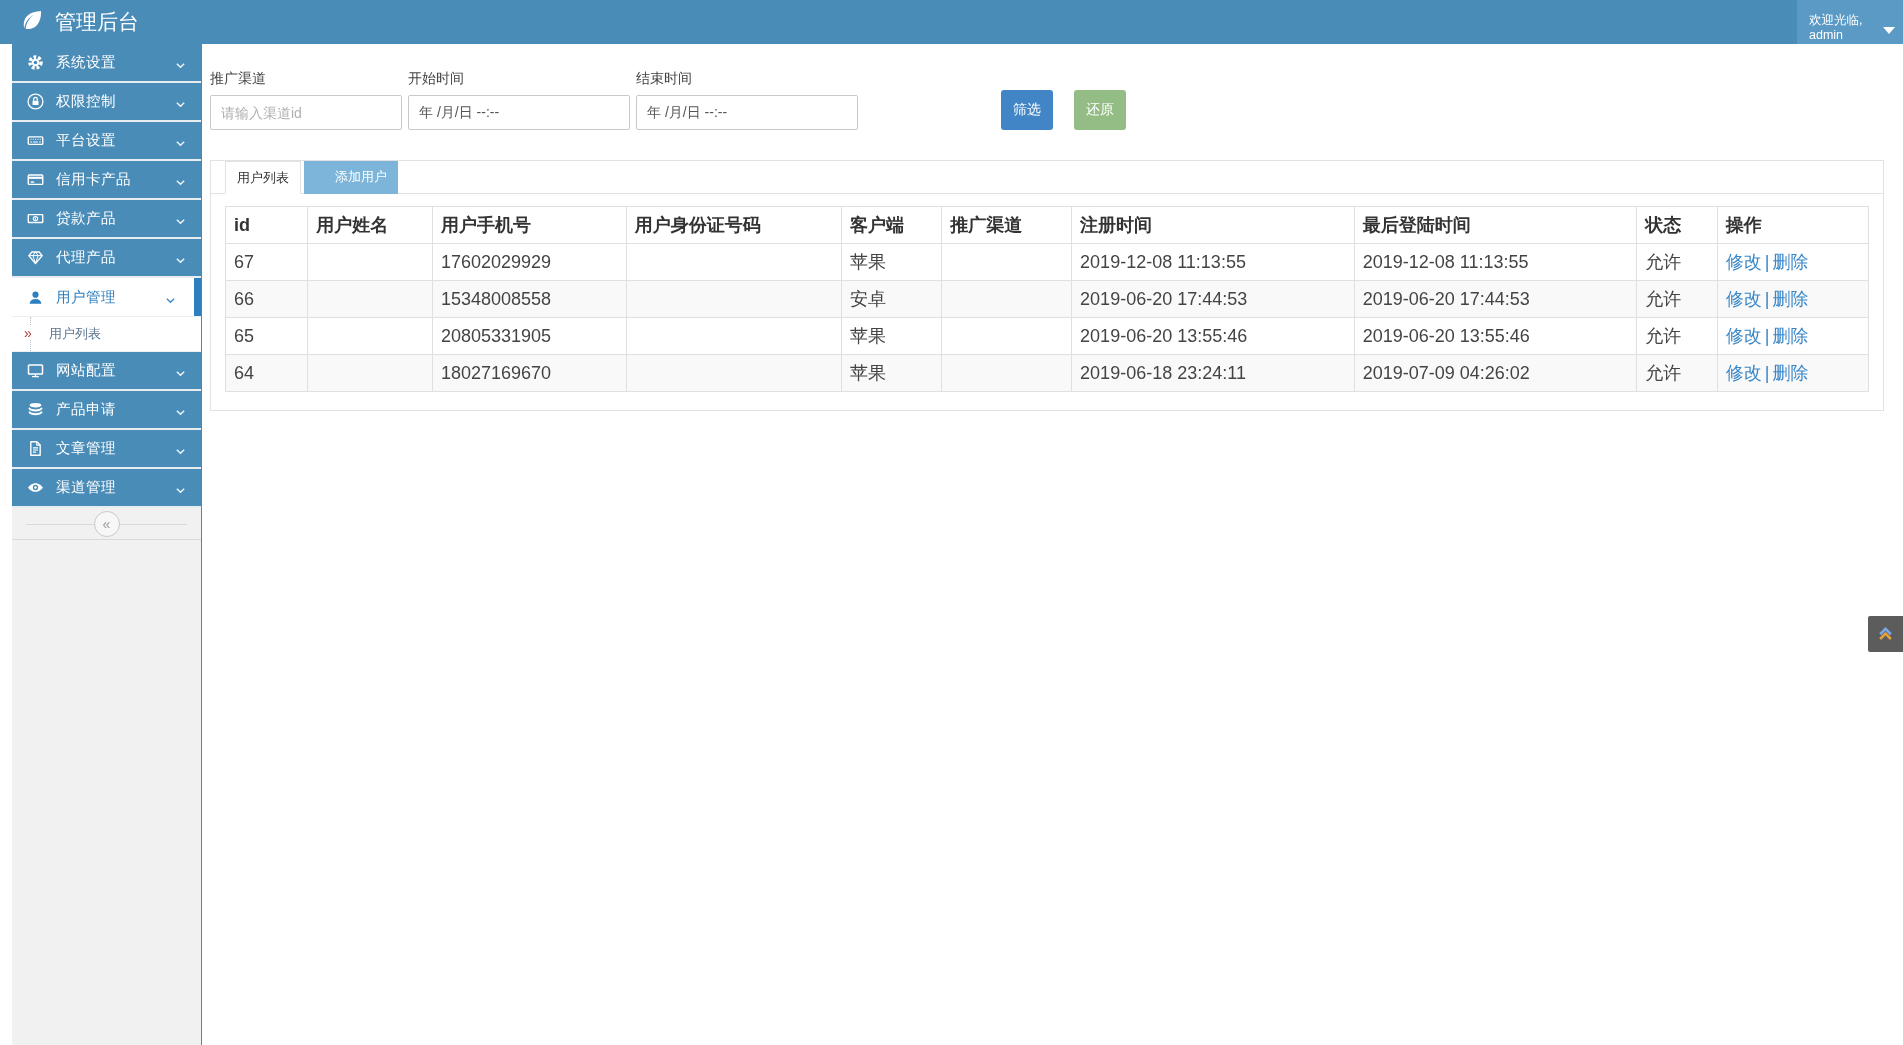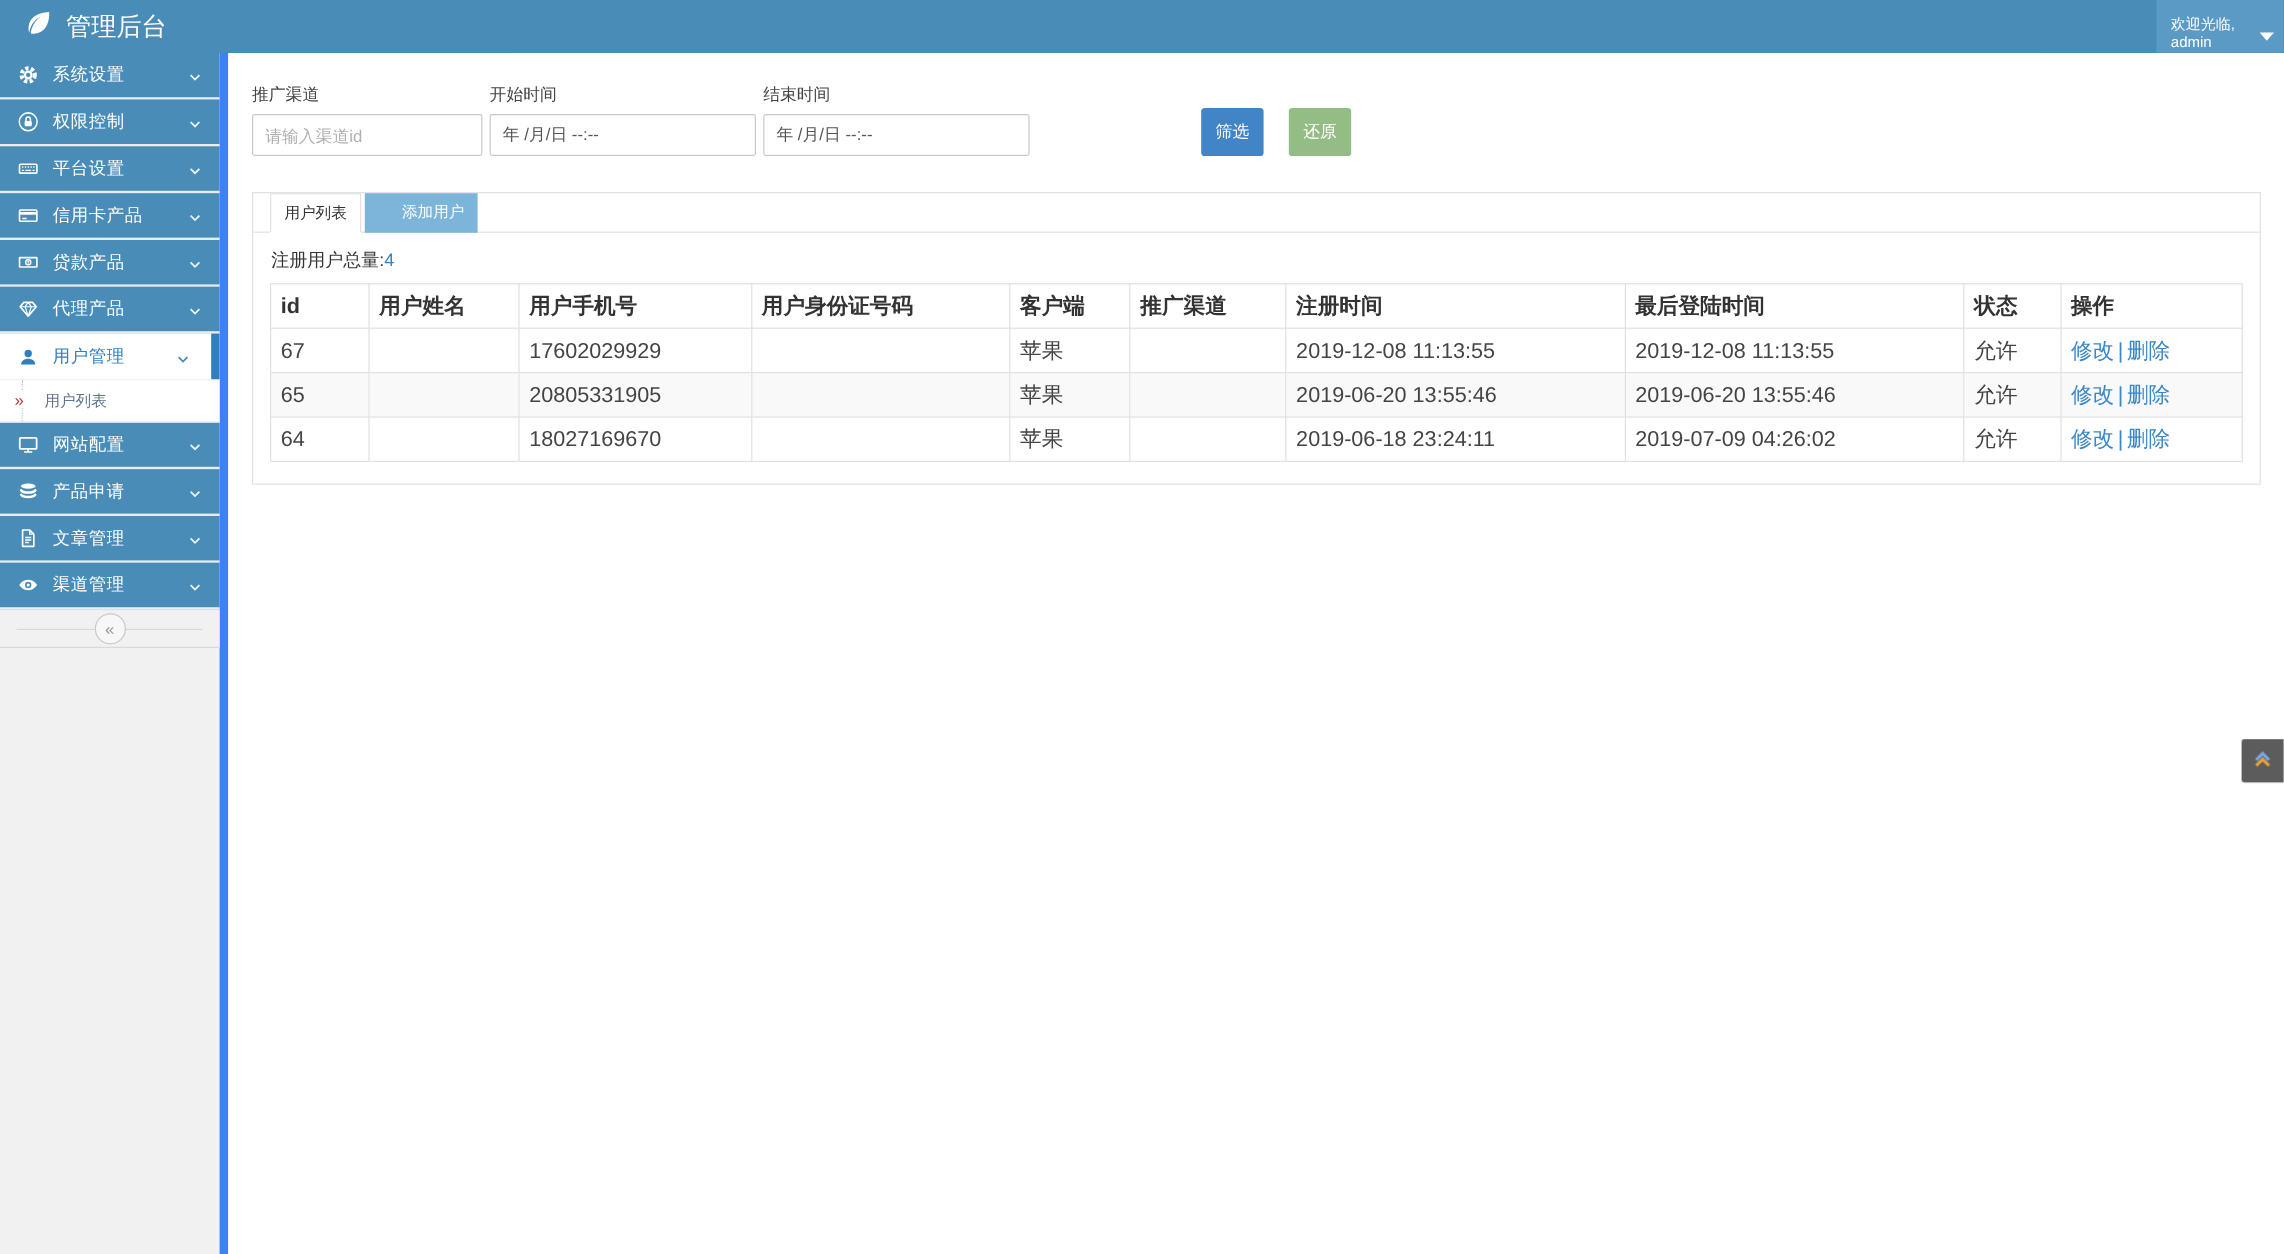--- a/index.html
+++ b/index.html
@@ -11,22 +11,22 @@
     background:#4a8cb8; display:flex; justify-content:space-between; z-index:20; }
   .brand { display:flex; align-items:center; padding-left:20px; gap:11px; color:#ffffff; font-size:21px; }
   .brand svg { width:24px; height:24px; }
   .user-box { width:106px; background:#5b9ac4; display:flex; align-items:center;
     padding:12px 8px 0 12px; color:#fff; cursor:pointer; }
   .welcome { flex:1; font-size:12.5px; line-height:15px; }
   .caret { width:0; height:0; border-left:6px solid transparent; border-right:6px solid transparent;
     border-top:7px solid #fff; margin-top:4px; }
 
   
-  .sidebar { position:fixed; top:44px; left:0; width:190px; height:1001px;
-    background:#f1f1f1; border-right:7px solid #3b82f6; z-index:10; }
+  .sidebar { position:fixed; top:44px; left:12px; width:190px; height:1001px;
+    background:#f1f1f1; border-right:1px solid #3b82f6; z-index:10; }
   .menu-item { height:39px; background:#4a8cb8; border-bottom:2px solid #e7edf1;
     display:flex; align-items:center; padding:0 15px; color:#fff; cursor:pointer; }
   .mi-icon { width:17px; height:17px; margin-right:12px; flex:none; color:#fff; }
   .mi-icon svg { width:100%; height:100%; display:block; }
   .mi-label { flex:1; font-size:14.5px; letter-spacing:.5px; }
   .mi-chevron { width:11px; height:11px; opacity:.9; flex:none; }
   .menu-item.active { background:#fff; color:#2e7fc0; border-bottom:1px solid #eceff1; position:relative; }
   .menu-item.active .mi-icon { color:#2e7fc0; }
   .menu-item.active .mi-chevron { margin-right:10px; }
   .mi-bar { position:absolute; right:0; top:0; width:7px; height:100%; background:#2e7fc0; }
@@ -298,23 +298,20 @@
     <button class="btn btn-filter">筛选</button>
     <button class="btn btn-reset">还原</button>
   </div>
 
   <div class="panel">
     <div class="tabstrip">
       <div class="tab active">用户列表</div>
       <div class="tab inactive">添加用户</div>
     </div>
     <div class="panel-body">
-      <div class="summary">
-        <span>注册用户总量:</span><span class="count">4</span>
-      </div>
 
       <table>
         <colgroup>
           <col style="width:5%">
             <col style="width:7.6%">
             <col style="width:11.8%">
             <col style="width:13.1%">
             <col style="width:6.1%">
             <col style="width:7.9%">
             <col style="width:17.2%">
@@ -343,20 +340,32 @@
             <td>17602029929</td>
             <td></td>
             <td>苹果</td>
             <td></td>
             <td>2019-12-08 11:13:55</td>
             <td>2019-12-08 11:13:55</td>
             <td>允许</td>
             <td class="action-cell"><a>修改</a><span class="action-sep">|</span><a>删除</a></td>
           </tr>
           <tr>
+            <td>66</td>
+            <td></td>
+            <td>15348008558</td>
+            <td></td>
+            <td>安卓</td>
+            <td></td>
+            <td>2019-06-20 17:44:53</td>
+            <td>2019-06-20 17:44:53</td>
+            <td>允许</td>
+            <td class="action-cell"><a>修改</a><span class="action-sep">|</span><a>删除</a></td>
+          </tr>
+          <tr>
             <td>65</td>
             <td></td>
             <td>20805331905</td>
             <td></td>
             <td>苹果</td>
             <td></td>
             <td>2019-06-20 13:55:46</td>
             <td>2019-06-20 13:55:46</td>
             <td>允许</td>
             <td class="action-cell"><a>修改</a><span class="action-sep">|</span><a>删除</a></td>

